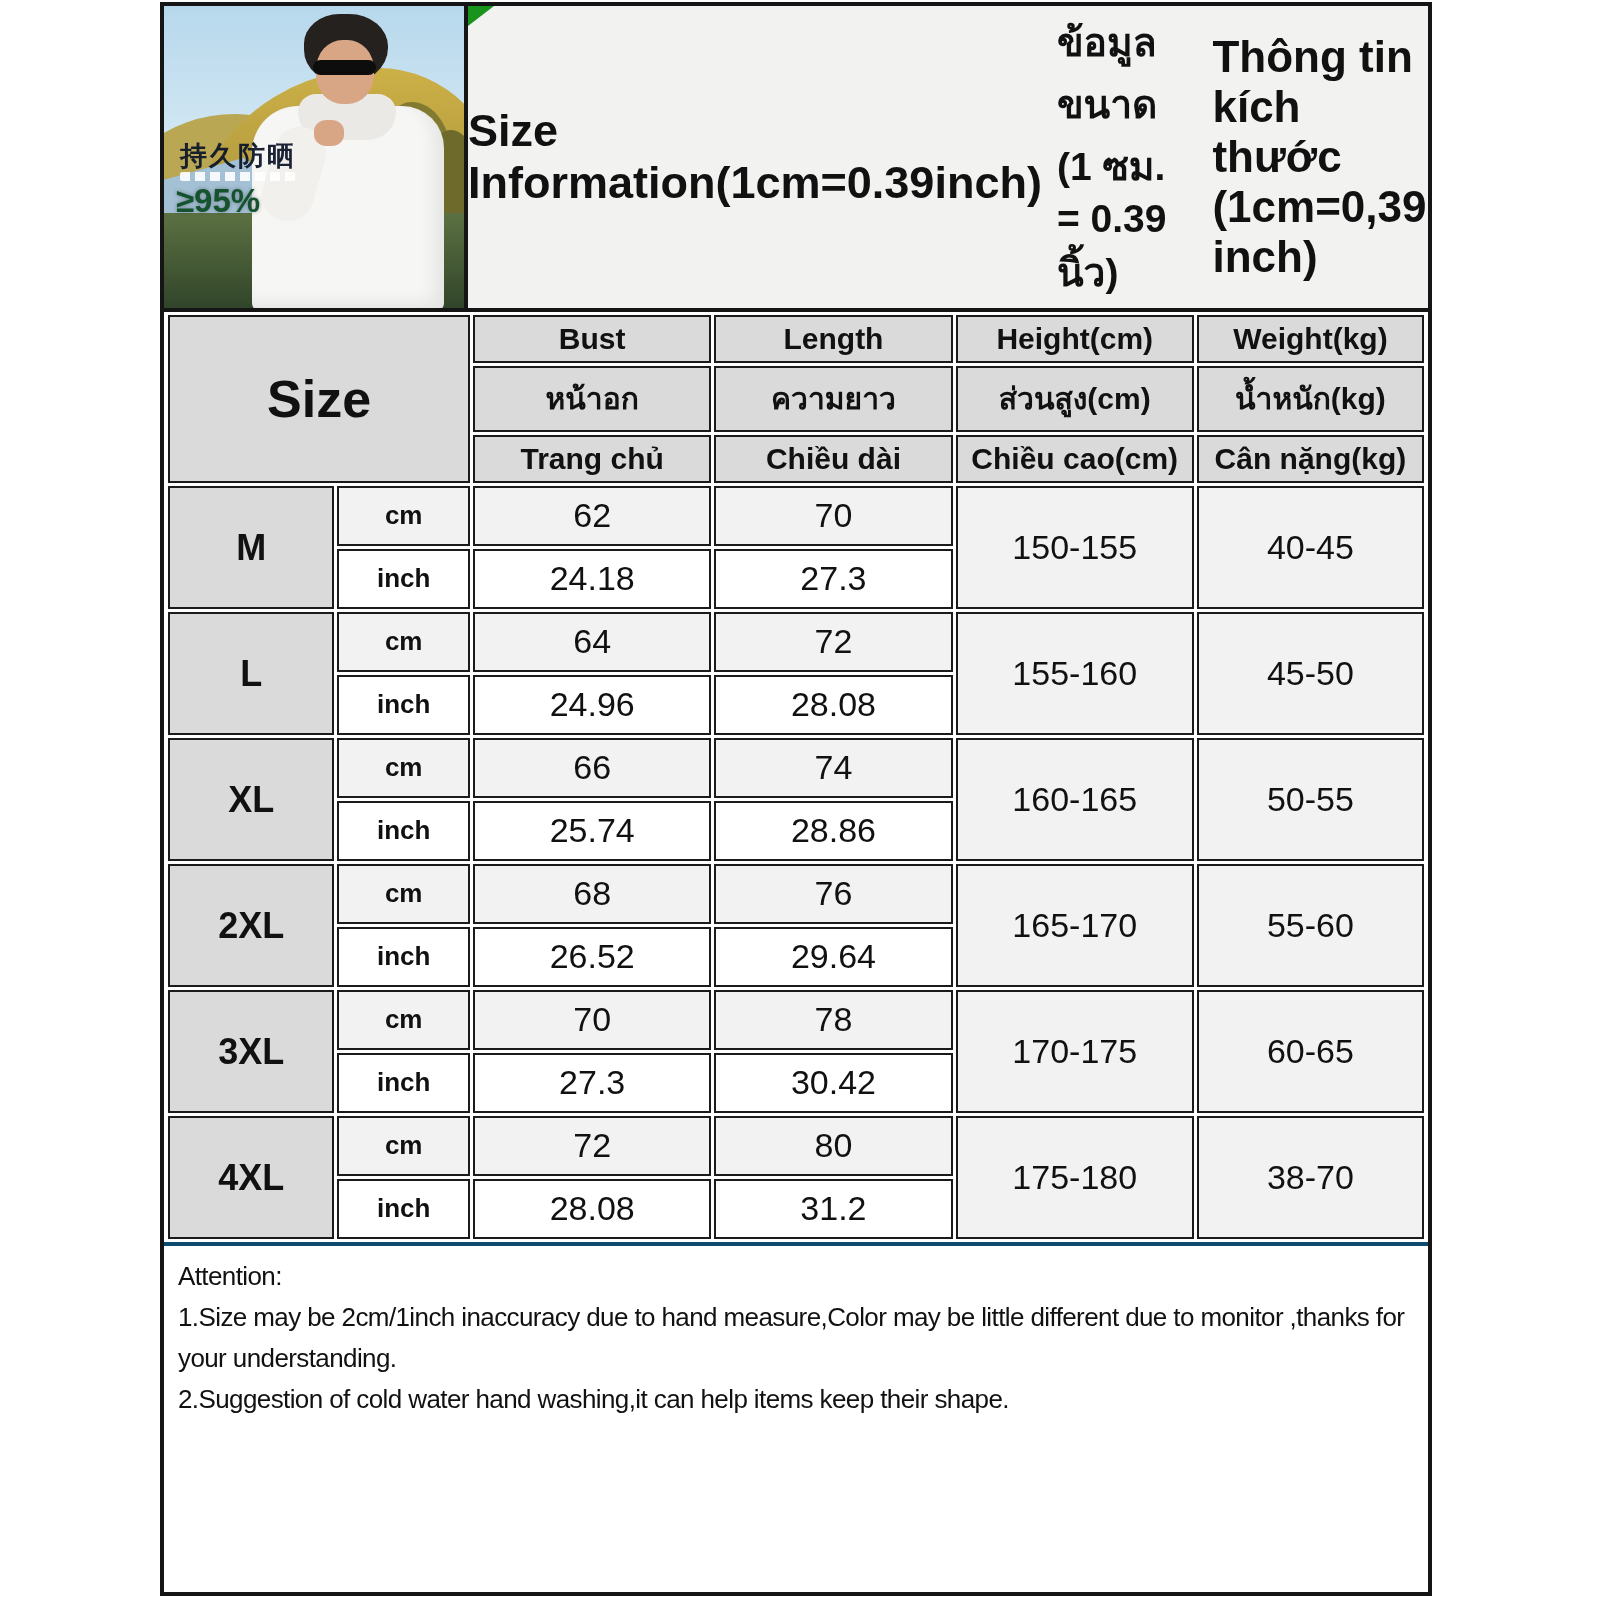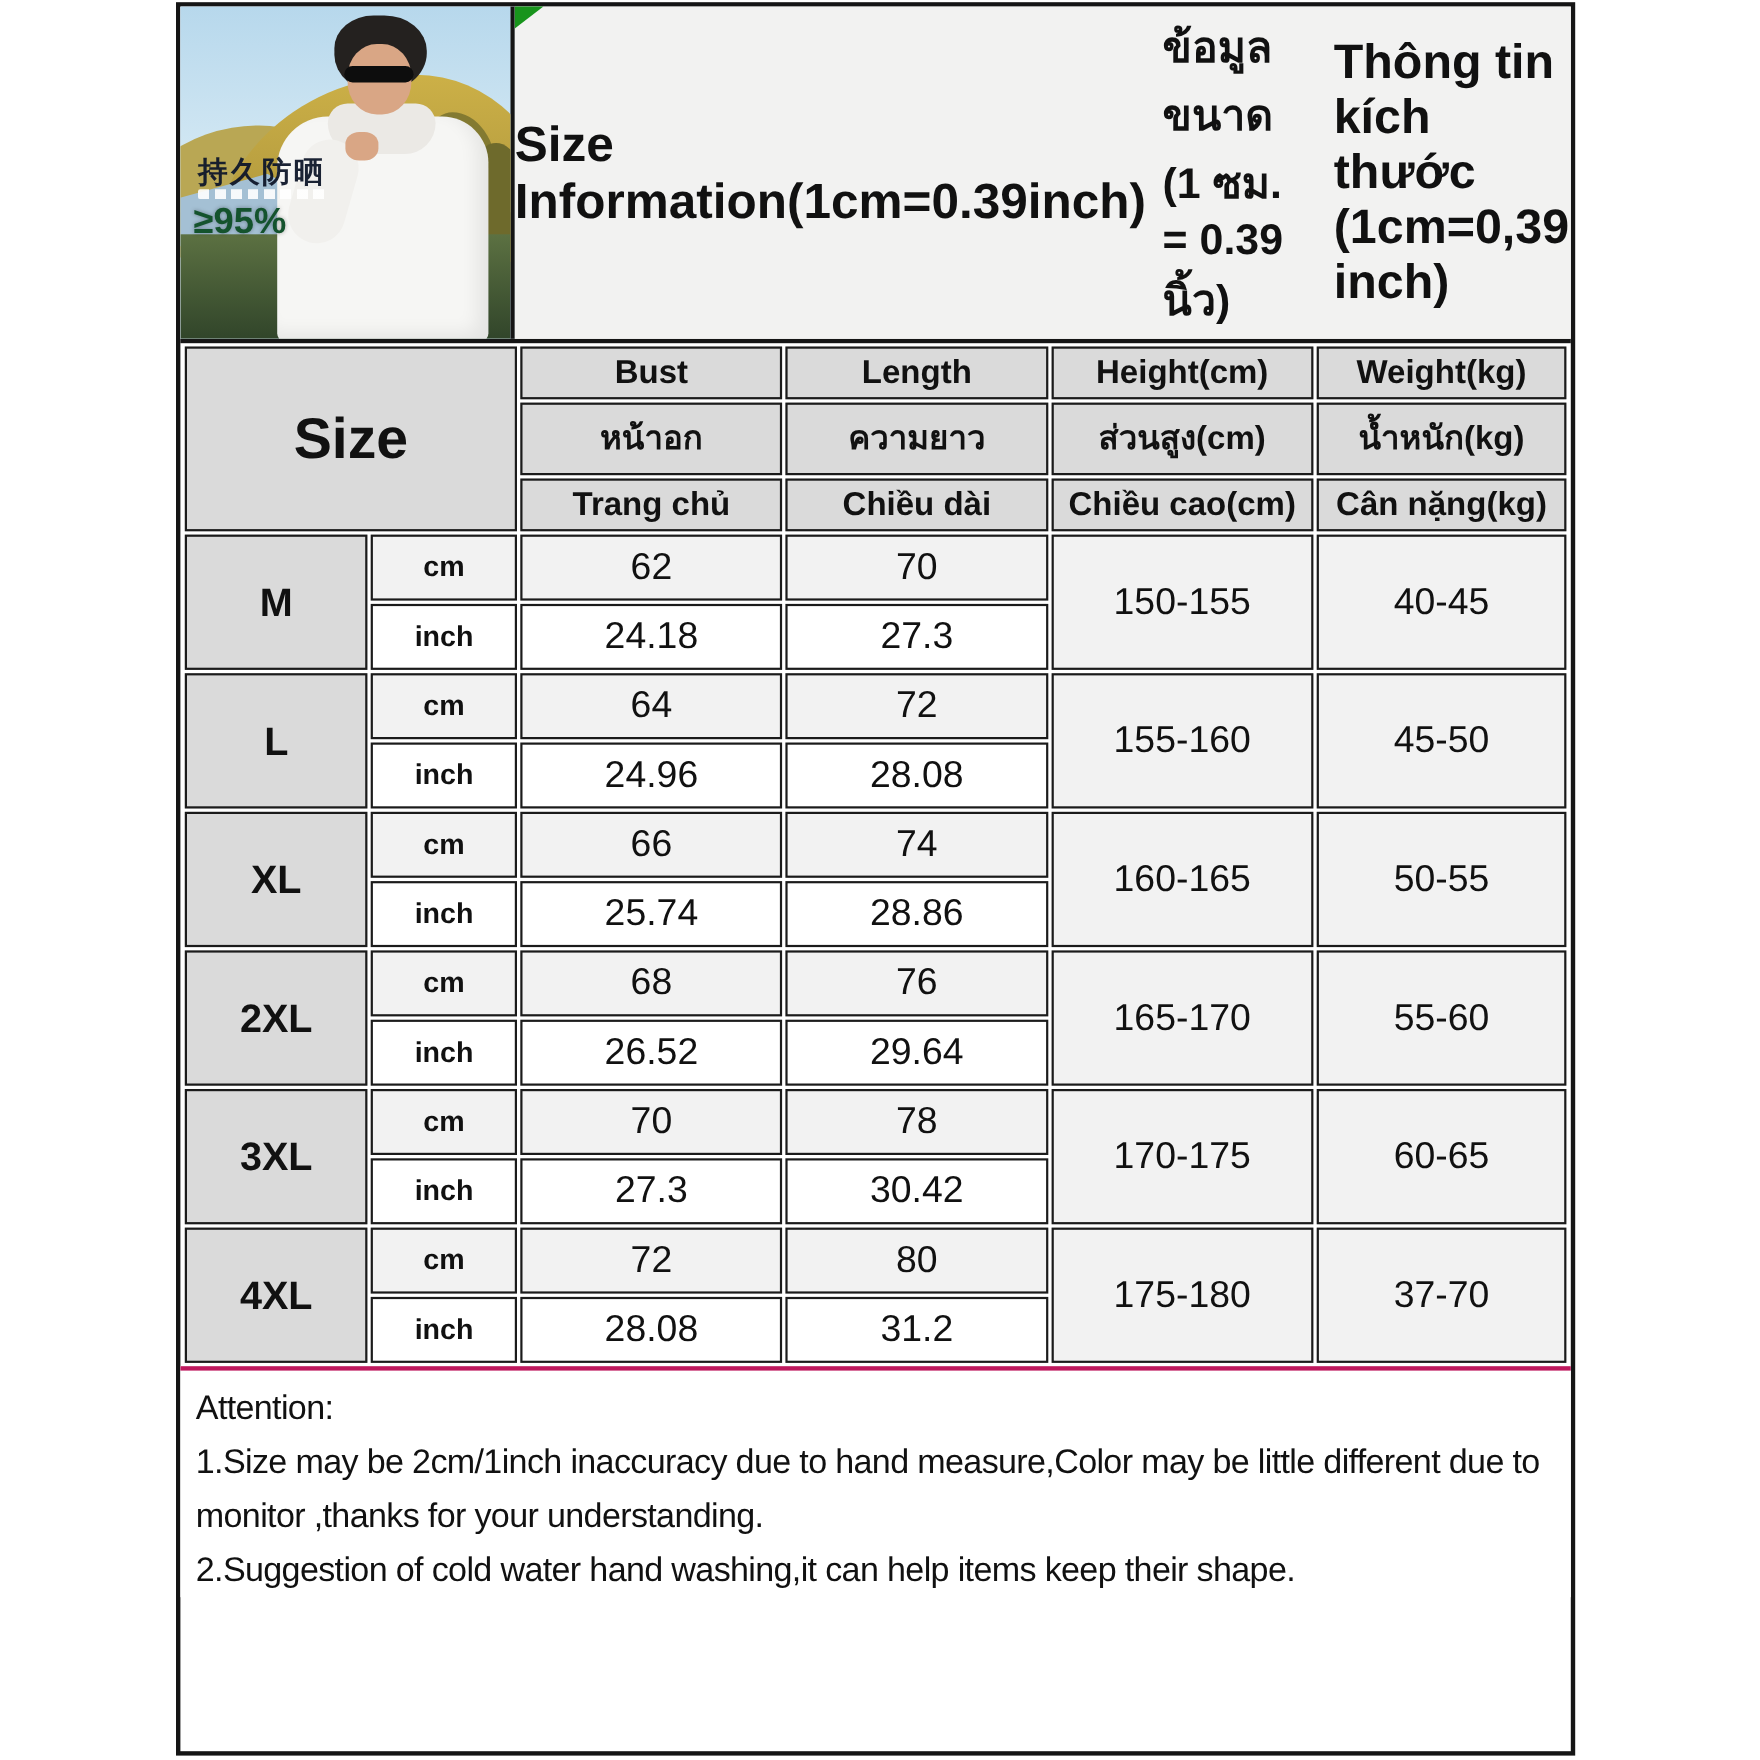--- a/index.html
+++ b/index.html
@@ -39,21 +39,21 @@
   .c-light{background:#f2f2f2;}
   .c-white{background:#ffffff;}
   .c-sizehdr{font-size:52px;font-weight:bold;}
   .c-hdr{font-size:30px;font-weight:bold;}
   .c-name{font-size:36px;font-weight:bold;}
   .c-unit{font-size:26px;font-weight:bold;}
   .c-val{font-size:34px;font-weight:normal;}
   tr.hr1{height:48px;}tr.hr2{height:66px;margin-left:28px;}tr.hr3{height:48px;margin-top:48px;}
   tr.br{height:60px;}
   
-  .attention{border-top:4px solid #be185d;background:#fff;padding:10px 16px 0 14px;font-size:31px;line-height:1.58;letter-spacing:-0.6px;}
+  .attention{border-top:4px solid #0c4a6e;background:#fff;padding:10px 16px 0 14px;font-size:26px;line-height:1.58;letter-spacing:-0.6px;}
   .attention div{max-width:1240px;}
 </style>
 </head>
 <body>
 
 <div class="content-box">
 
   <div class="header-row">
     <div class="photo">
       <div class="sky"></div>
@@ -182,21 +182,21 @@
         <td class="c-white c-val">27.3</td>
         <td class="c-white c-val">30.42</td>
       </tr>
 
       <tr class="br">
         <td class="c-gray c-name" rowspan="2">4XL</td>
         <td class="c-light c-unit">cm</td>
         <td class="c-light c-val">72</td>
         <td class="c-light c-val">80</td>
         <td class="c-light c-val" rowspan="2">175-180</td>
-        <td class="c-light c-val" rowspan="2">37-70</td>
+        <td class="c-light c-val" rowspan="2">38-70</td>
       </tr>
       <tr class="br">
         <td class="c-white c-unit">inch</td>
         <td class="c-white c-val">28.08</td>
         <td class="c-white c-val">31.2</td>
       </tr>
     </tbody>
   </table>
 
   <div class="attention">

